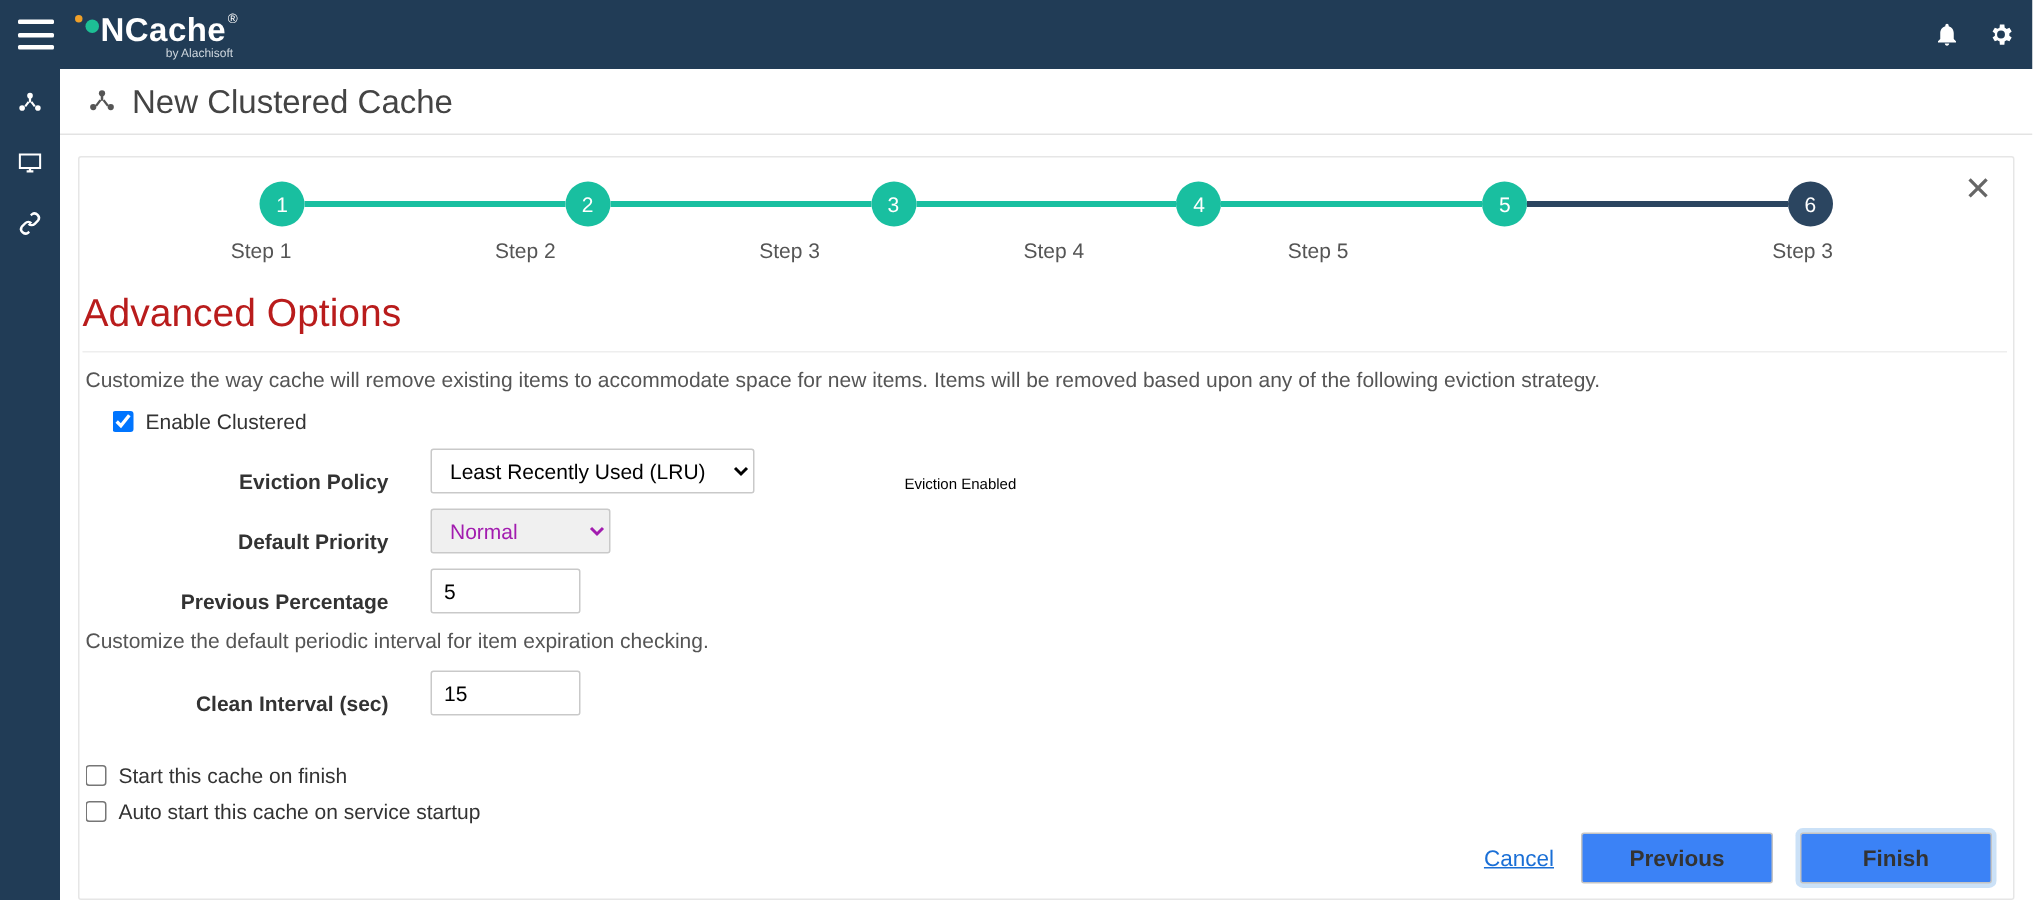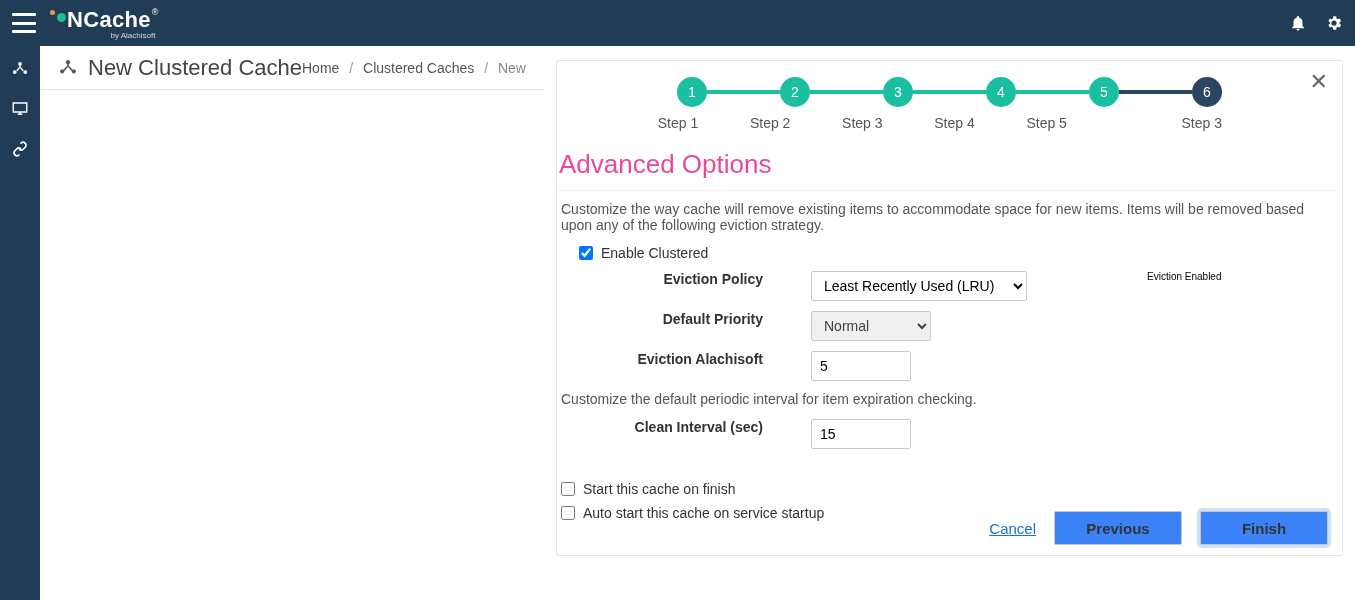--- a/index.html
+++ b/index.html
@@ -43,21 +43,21 @@
 .shell { display: flex; height: calc(600px - 46px); }
 .leftbar {
   width: 40px;
   background: #213c56;
   display: flex; flex-direction: column; align-items: center;
   padding-top: 14px;
   gap: 22px;
 }
 .leftbar .nav-icon { color: #fff; font-size: 16px; cursor: pointer; }
 
-.main { flex: 1; display: flex; flex-direction: row; }
+.main { flex: 1; display: flex; flex-direction: column; }
 
 .pageheader {
   height: 44px;
   border-bottom: 1px solid #e3e3e3;
   display: flex; align-items: center;
   padding: 0 18px;
 }
 .pageheader .title-icon { margin-right: 10px; color: #444; }
 .pageheader h1 { font-size: 22px; font-weight: 400; color: #444; }
 .bread { margin-left: auto; font-size: 14px; color: #555; }
@@ -97,42 +97,42 @@
   flex: 1; height: 4px;
 }
 .step-labels {
   display: flex; margin: 0 120px 18px 120px;
 }
 .step-label { flex: 1; text-align: left; font-size: 14px; color: #555; }
 .step-labels .step-label:first-child { margin-left: -8px; }
 .step-label-inner { display:inline-block; transform: translateX(-50%); margin-left: 9px;}
 
 .section-title {
-  font-size: 26px; font-weight: 400; color: #ec4899;
+  font-size: 26px; font-weight: 400; color: #b91c1c;
   margin: 0 0 8px 0;
   padding: 0 0 10px 0;
   border-bottom: 1px solid #eee;
   margin-left: -2px;
 }
 .desc { font-size: 14px; color: #555; margin: 10px 0 12px 0; }
 
-.form-row { display: flex; align-items: flex-start; margin: 10px 0; gap: 20px; }
+.form-row { display: flex; align-items: flex-end; margin: 10px 0; }
 .chk-row { display:flex; align-items:center; gap: 8px; margin: 8px 0; }
 .chk-row input { width:14px; height:14px; }
 .lbl {
   width: 230px; text-align: right; padding-right: 28px;
   font-weight: 600; font-size: 14px; color: #333;
 }
 select, input[type=text] {
   height: 30px; border: 1px solid #c9c9c9; border-radius: 2px;
   padding: 3px 8px; font-size: 14px; background: #fff;
 }
 select.wide { width: 216px; }
 select.small { width: 120px; }
-select.dim { background: #f0f0f0; color: #404040; }
+select.dim { background: #f0f0f0; color: #a21caf; }
 input.num { width: 100px; }
 
 .status-green { color: #000000; font-size: 10px; margin-left: 100px; }
 
 .footer-row {
   position: absolute; bottom: 10px; right: 14px;
   display: flex; align-items: center; gap: 18px;
 }
 .link-cancel { color: #1a6fd6; text-decoration: underline; cursor: pointer; font-size:15px;}
 .btn {
@@ -204,27 +204,20 @@
     <div class="pageheader">
       <span class="title-icon">
         <svg width="20" height="20" viewBox="0 0 24 24" fill="#555">
             <circle cx="12" cy="5" r="2.5"></circle>
             <circle cx="5" cy="16" r="2.5"></circle>
             <circle cx="19" cy="16" r="2.5"></circle>
             <path d="M11 7h2v4h-2zM6.5 14.5l3.5-4.5 1.5 1-3.5 4.5zM17.5 14.5l-3.5-4.5-1.5 1 3.5 4.5z"></path>
           </svg>
       </span>
       <h1>New Clustered Cache</h1>
-      <div class="bread">
-        <a>Home</a>
-        <span class="sep">/</span>
-        <a>Clustered Caches</a>
-        <span class="sep">/</span>
-        <span class="current">New</span>
-      </div>
     </div>
 
     <div class="content">
       <div class="card">
         <span class="close-x">✕</span>
 
         <div class="stepper">
           <div class="step-circle" style="background:#19bfa0">1</div>
           <div class="step-line" style="background:#19bfa0"></div>
           <div class="step-circle" style="background:#19bfa0">2</div>
@@ -264,21 +257,21 @@
           </div>
 
           <div class="form-row">
             <div class="lbl">Default Priority</div>
             <select class="small dim">
               <option>Normal</option>
             </select>
           </div>
 
           <div class="form-row">
-            <div class="lbl">Eviction Alachisoft</div>
+            <div class="lbl">Previous Percentage</div>
             <input type="text" class="num" value="5" style="">
           </div>
 
           <p class="desc" style="margin-top:6px">Customize the default periodic interval for item expiration checking.</p>
 
           <div class="form-row">
             <div class="lbl">Clean Interval (sec)</div>
             <input type="text" class="num" value="15" style="">
           </div>
 

